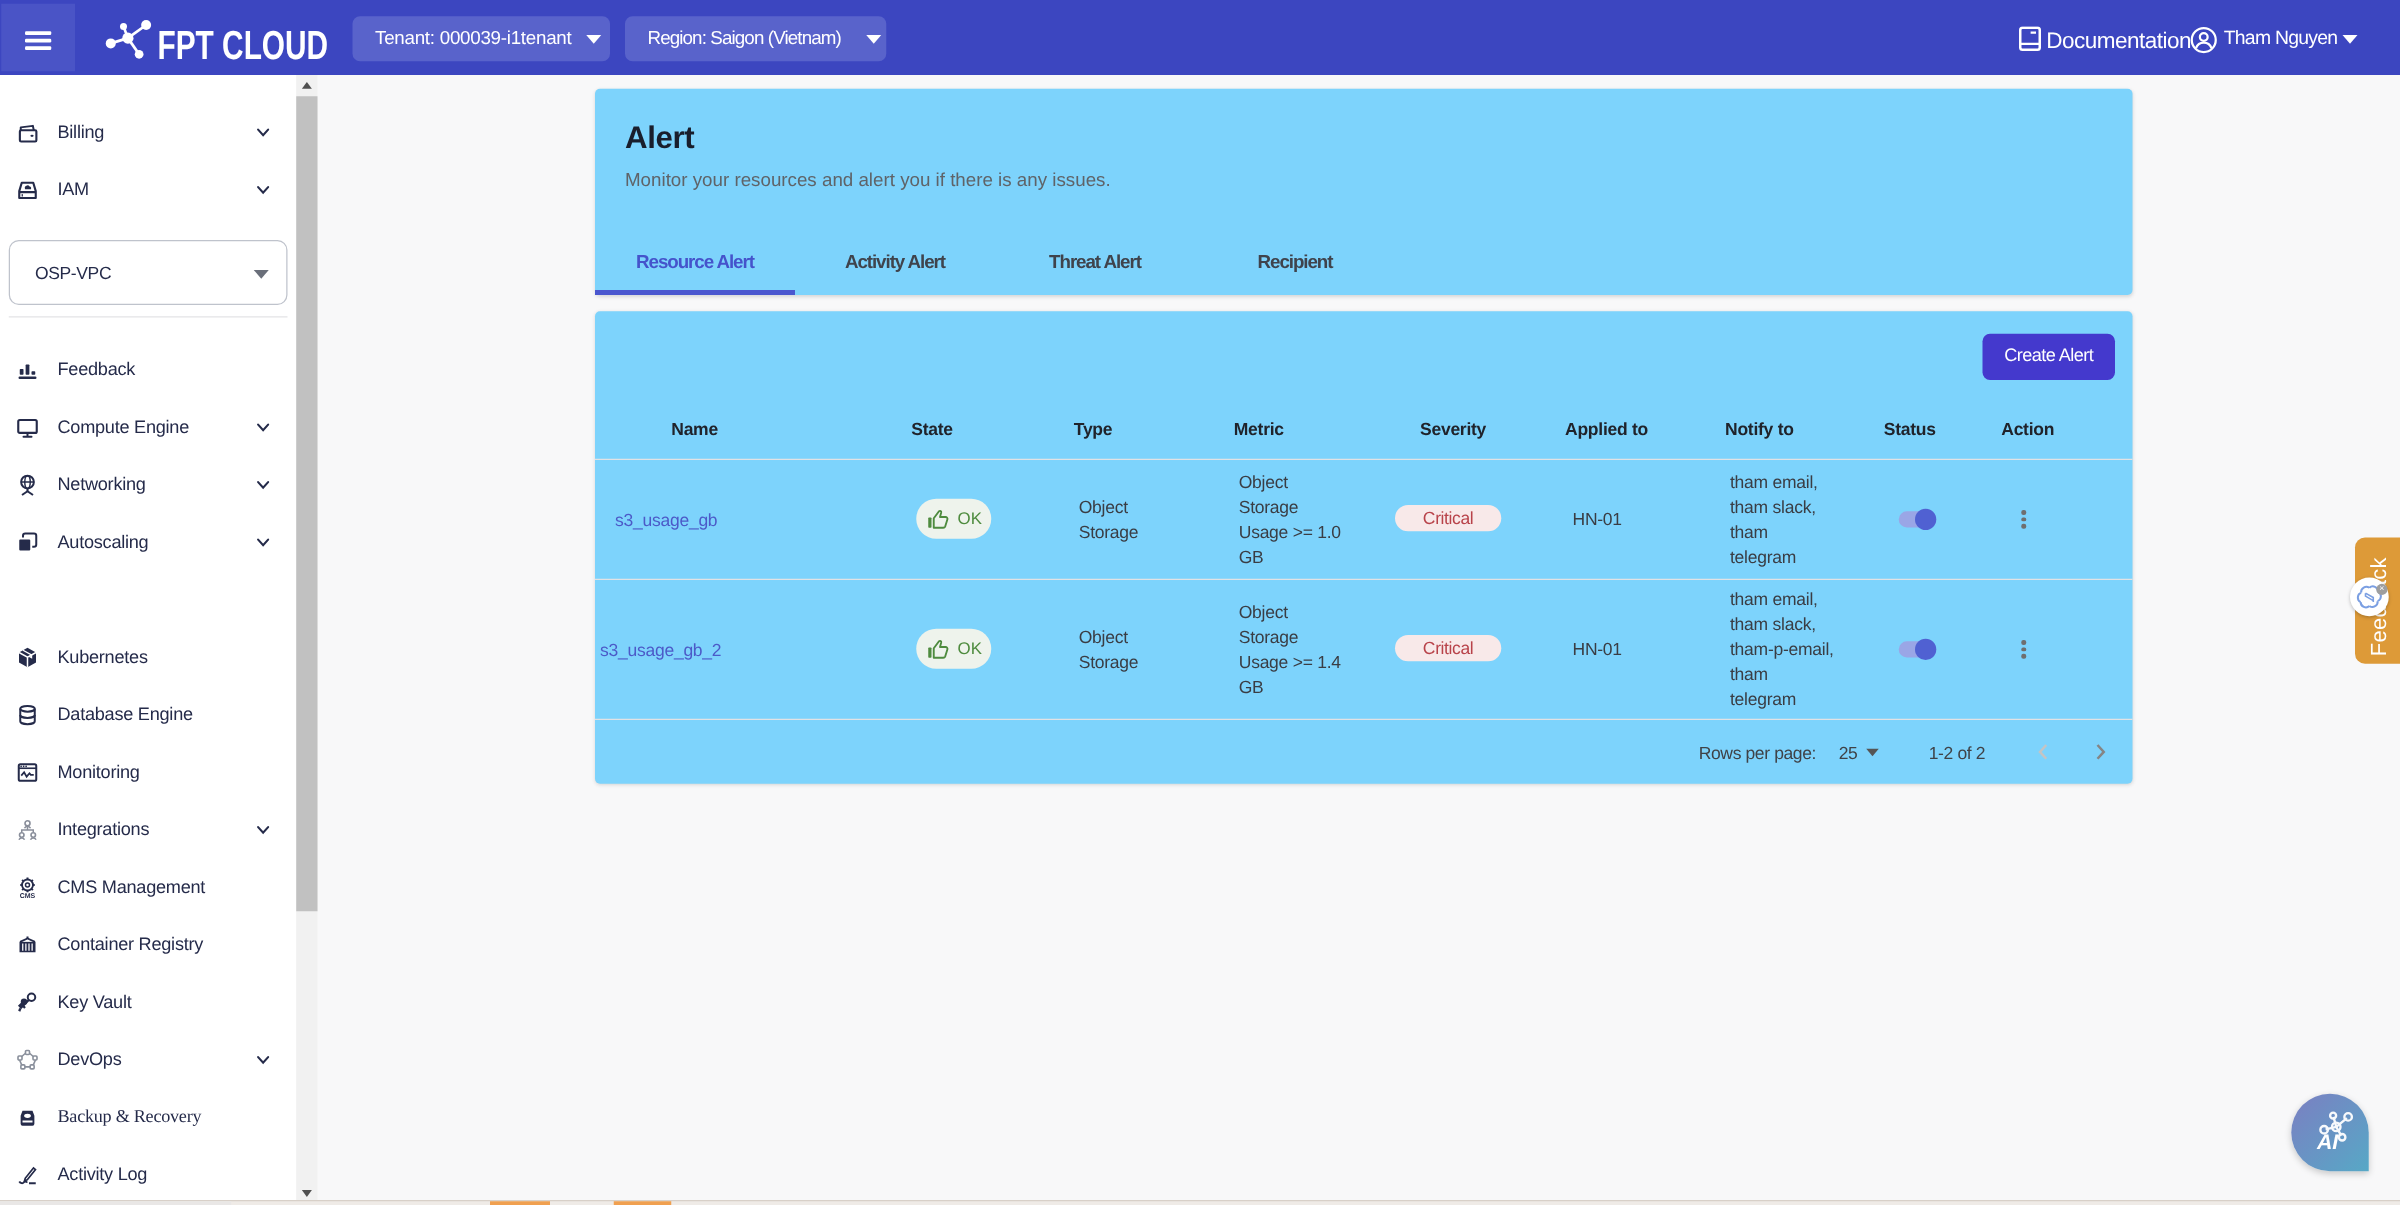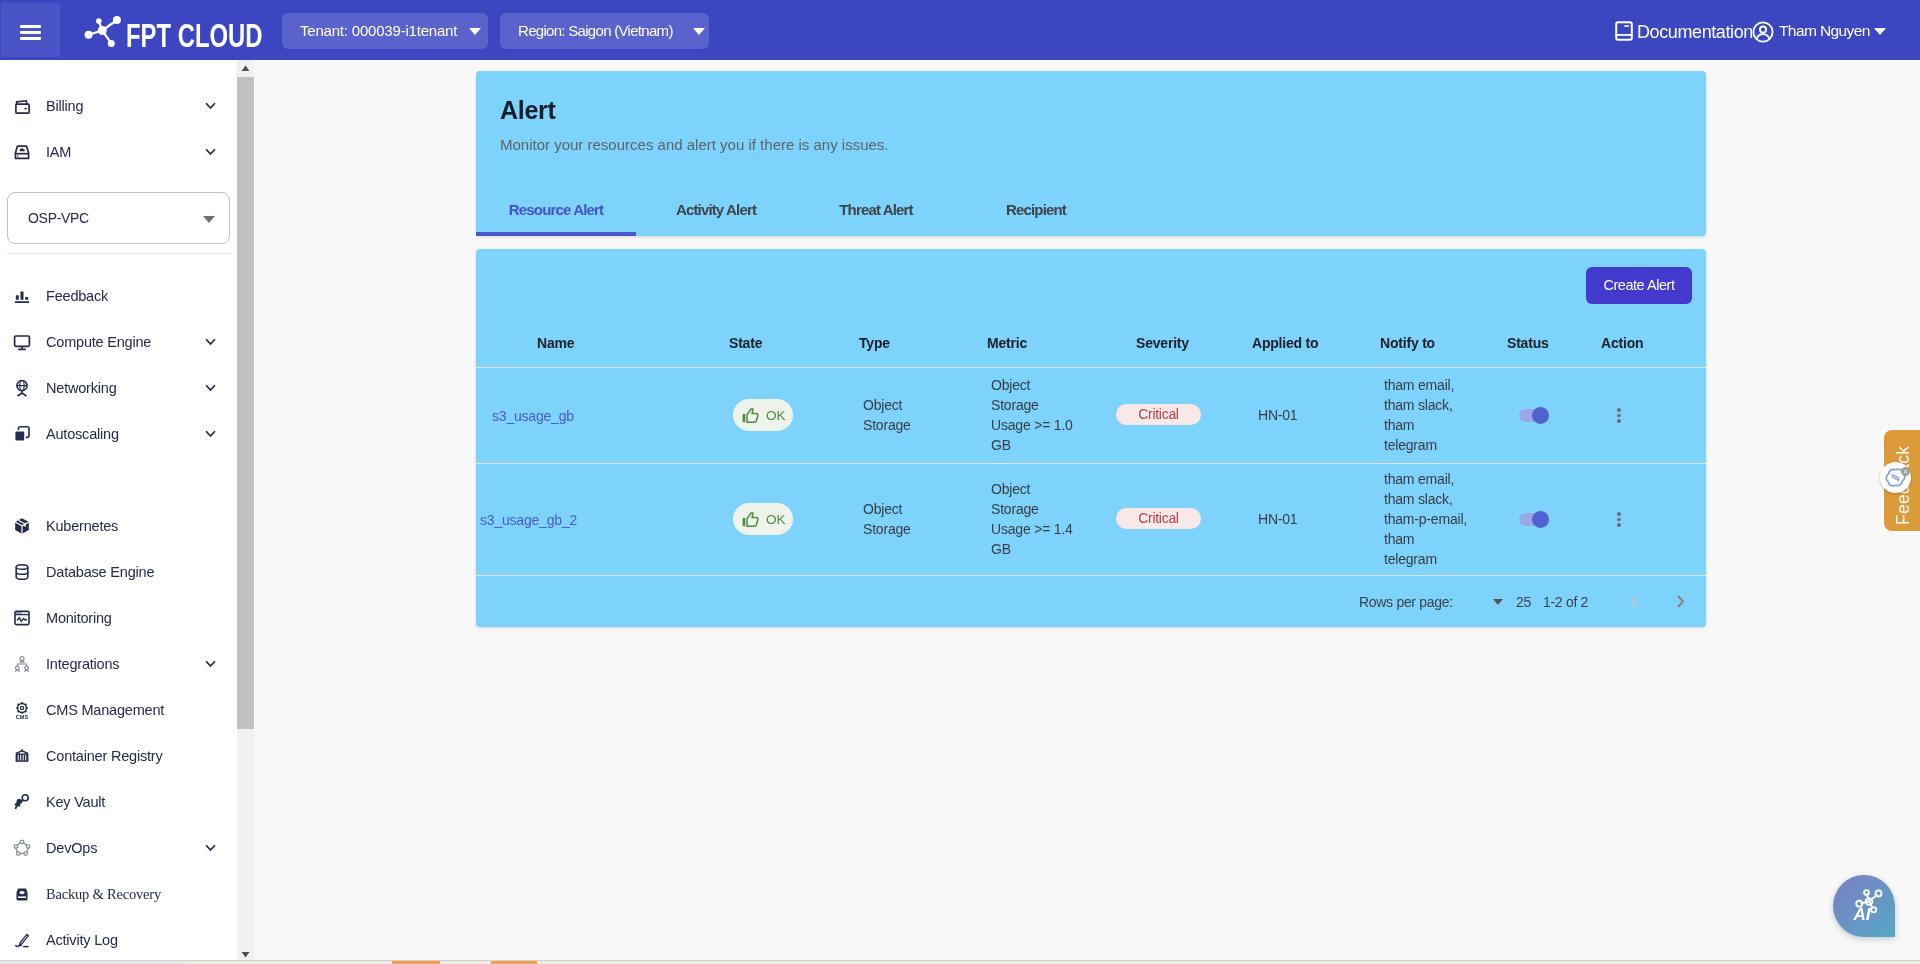--- a/index.html
+++ b/index.html
@@ -373,21 +373,21 @@
   <div class="cellline" style="left:908px; top:220px;">tham email,<br>tham slack,<br>tham-p-email,<br>tham<br>telegram</div>
   <div class="toggle" style="top:264px;"></div>
   <div class="dots" style="top:263px;">
       <i></i>
       <i></i>
       <i></i>
     </div>
   <div class="hr" style="top:326px;"></div>
   <div class="abs" id="pagerow">
     <div class="pagtext" style="left:883px;">Rows per page:</div>
-    <div class="pagtext" style="left:1040px;">25</div>
+    <div class="pagtext" style="left:995px;">25</div>
     <span class="caret" style="left:1017px; top:23px; border-left-width:5.5px; border-right-width:5.5px; border-top-width:6px; border-top-color:#555;"></span>
     <div class="pagtext" style="left:1067px;">1-2 of 2</div>
     <svg style="position:absolute; left:1153px; top:18px;" width="10" height="15" viewBox="0 0 10 15">
         <path d="M8 2 L3 7.5 L8 13" fill="none" stroke="#c4c4c4" stroke-width="2"></path>
       </svg>
     <svg style="position:absolute; left:1200px; top:18px;" width="10" height="15" viewBox="0 0 10 15">
         <path d="M2 2 L7 7.5 L2 13" fill="none" stroke="#858585" stroke-width="2"></path>
       </svg>
   </div>
 </div>

